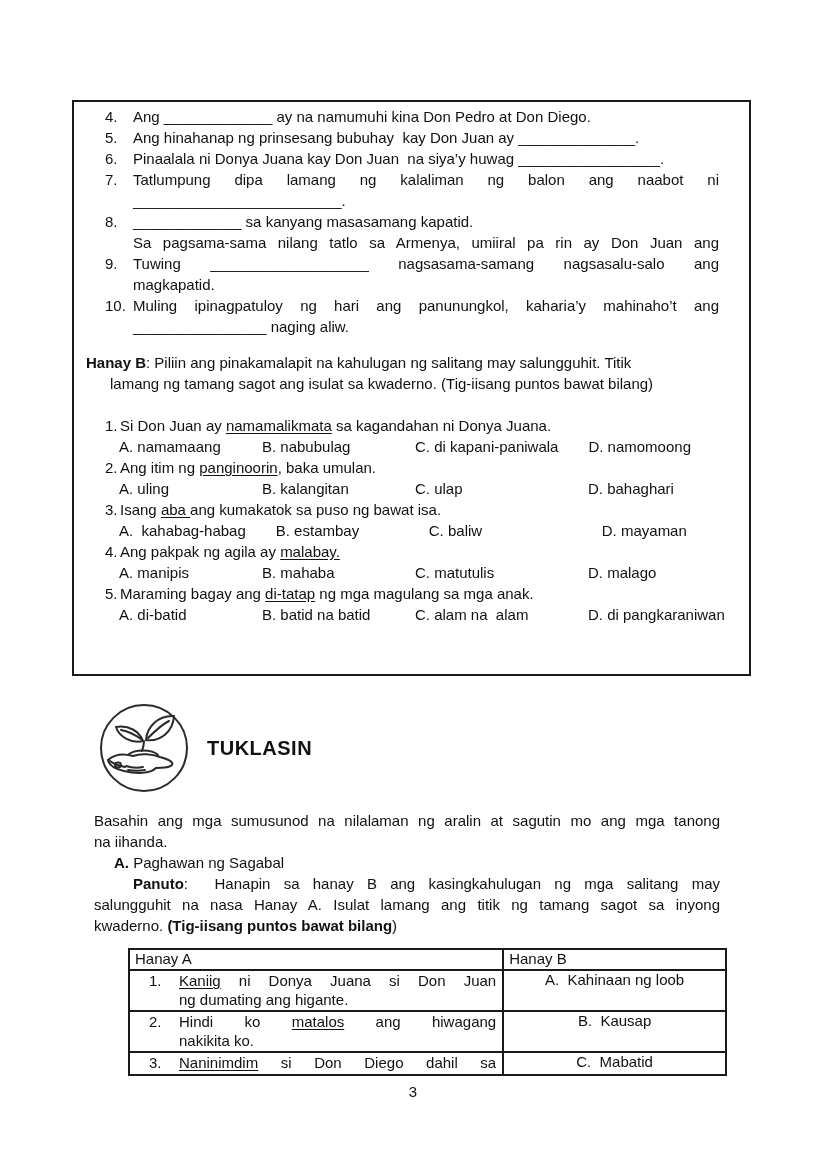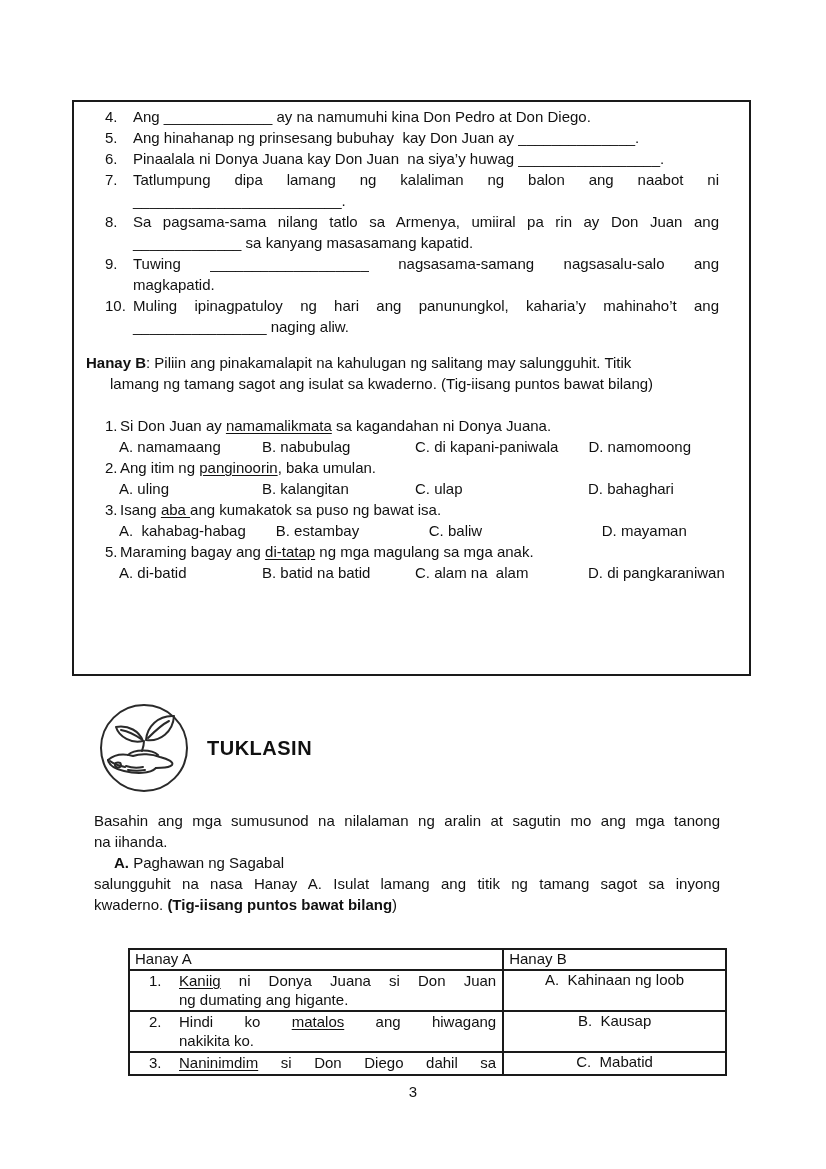--- a/index.html
+++ b/index.html
@@ -111,22 +111,22 @@
       <div class="fill-item">
         <span class="fi-num ln">7.</span>
         <div class="fi-body">
           <div class="ln just"><span>Tatlumpung dipa lamang ng kalaliman ng balon ang naabot ni</span></div>
           <div class="ln"><span>_________________________.</span></div>
         </div>
       </div>
       <div class="fill-item">
         <span class="fi-num ln">8.</span>
         <div class="fi-body">
+          <div class="ln"><span>_____________ sa kanyang masasamang kapatid.</span></div>
           <div class="ln just"><span>Sa pagsama-sama nilang tatlo sa Armenya, umiiral pa rin ay Don Juan ang</span></div>
-          <div class="ln"><span>_____________ sa kanyang masasamang kapatid.</span></div>
         </div>
       </div>
       <div class="fill-item">
         <span class="fi-num ln">9.</span>
         <div class="fi-body">
           <div class="ln just"><span>Tuwing ___________________ nagsasama-samang nagsasalu-salo ang</span></div>
           <div class="ln"><span>magkapatid.</span></div>
         </div>
       </div>
       <div class="fill-item">
@@ -160,20 +160,29 @@
           <span>D. bahaghari</span>
         </div>
       </div>
       <div class="mc-item">
         <div class="ln"><span class="q-num">3.</span><span>Isang </span><span class="u ">aba </span><span>ang kumakatok sa puso ng bawat isa.</span></div>
         <div class="opts">
           <span>A.&nbsp; kahabag-habag</span>
           <span>B. estambay</span>
           <span>C. baliw</span>
           <span>D. mayaman</span>
+        </div>
+      </div>
+      <div class="mc-item">
+        <div class="ln"><span class="q-num">4.</span><span>Ang pakpak ng agila ay </span><span class="u ">malabay.</span></div>
+        <div class="opts">
+          <span>A. manipis</span>
+          <span>B. mahaba</span>
+          <span>C. matutulis</span>
+          <span>D. malago</span>
         </div>
       </div>
       <div class="mc-item">
         <div class="ln"><span class="q-num">5.</span><span>Maraming bagay ang </span><span class="u ">di-tatap</span><span> ng mga magulang sa mga anak.</span></div>
         <div class="opts">
           <span>A. di-batid</span>
           <span>B. batid na batid</span>
           <span>C. alam na&nbsp; alam</span>
           <span>D. di pangkaraniwan</span>
         </div>
@@ -199,20 +208,21 @@
   </svg>
   <div class="tuk-title">TUKLASIN</div>
 </div>
 
 <div class="intro" id="intro">
     <div class="ln just"><span>Basahin ang mga sumusunod na nilalaman ng aralin at sagutin mo ang mga tanong</span></div>
     <div class="ln"><span>na iihanda.</span></div>
   </div>
 <div class="section-a ln" id="section-a"><span class="b">A.</span><span> Paghawan ng Sagabal</span></div>
 <div class="panuto" id="panuto">
+    <div class="ln just ind"><span class="b">Panuto</span><span>:&nbsp; Hanapin sa hanay B ang kasingkahulugan ng mga salitang may</span></div>
     <div class="ln just"><span>salungguhit na nasa Hanay A. Isulat lamang ang titik ng tamang sagot sa inyong</span></div>
     <div class="ln"><span>kwaderno. </span><span class="b">(Tig-iisang puntos bawat bilang</span><span>)</span></div>
   </div>
 
 <table class="match-table">
   <thead>
     <tr>
       <th class="col-a">Hanay A</th>
       <th class="col-b">Hanay B</th>
     </tr>

